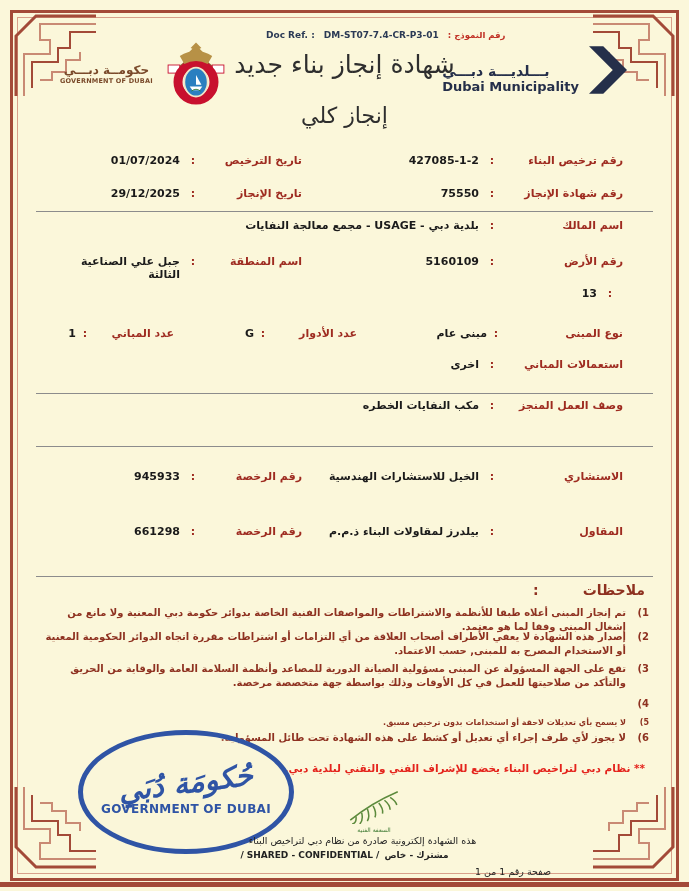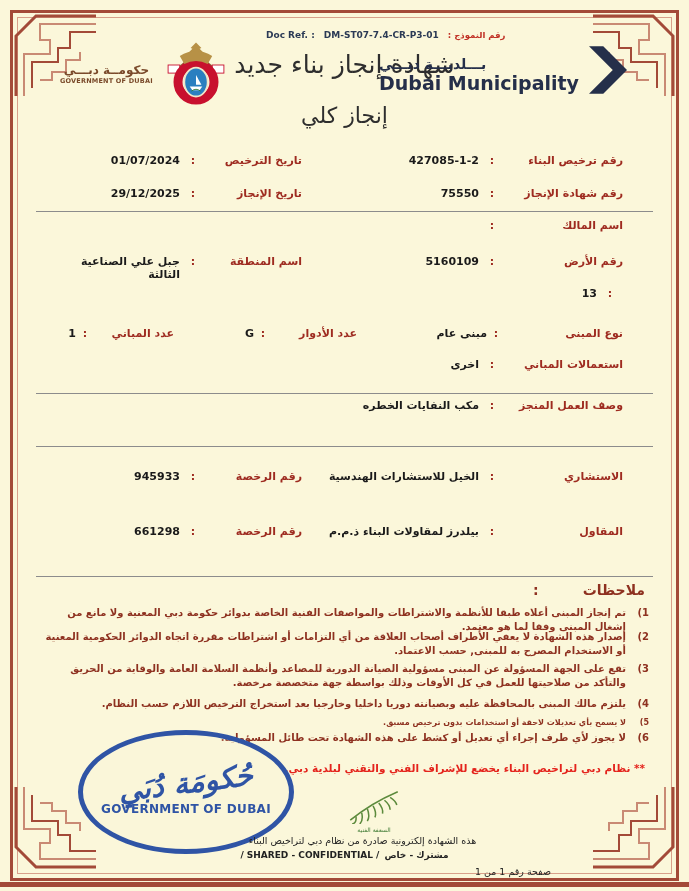--- a/index.html
+++ b/index.html
@@ -22,21 +22,21 @@
   .doc-ref .ar{color:#C03024;direction:rtl;font-size:8.5px;}
   .gov-logo{position:absolute;top:40px;left:60px;display:flex;align-items:center;gap:7px;}
   .gov-text{text-align:center;color:#7A4A2A;}
   .gov-text .ar{font-size:12px;font-weight:bold;direction:rtl;}
   .gov-text .en{font-size:6.5px;font-weight:bold;letter-spacing:.2px;}
   .main-title{position:absolute;top:50px;left:0;right:0;text-align:center;
     font-size:25px;color:#2E2E2E;direction:rtl;}
   .dm-logo{position:absolute;top:46px;right:62px;display:flex;align-items:flex-end;gap:10px;}
   .dm-text{text-align:left;color:#252F4A;}
   .dm-text .ar{font-size:14px;font-weight:bold;direction:rtl;text-align:left;}
-  .dm-text .en{font-size:19px;font-weight:bold;}
+  .dm-text .en{font-size:13px;font-weight:bold;}
   .subtitle{position:absolute;top:103px;left:0;right:0;text-align:center;
     font-size:22px;color:#2E2E2E;direction:rtl;}
   
   .fr{position:absolute;left:36px;right:36px;display:flex;direction:rtl;align-items:baseline;
     padding:0 30px 0 16px;box-sizing:border-box;font-size:11px;font-weight:bold;}
   .lab{color:#9E2B20;}
   .col{color:#9E2B20;width:26px;text-align:center;flex:none;}
   .col.sm{width:18px;}
   .val{color:#1A1A1A;text-align:right;}
   .w1{width:118px;flex:none;}
@@ -161,20 +161,21 @@
     <span class="lab w2">تاريخ الإنجاز</span>
     <span class="col">:</span>
     <span class="val w3" dir="ltr">29/12/2025</span>
   </div>
 
   <div class="sep" style="top:211px"></div>
 
   <div class="fr" style="top:219px">
     <span class="lab w1">اسم المالك</span>
     <span class="col">:</span>
+    <span class="val grow">بلدية دبي - USAGE - مجمع معالجة النفايات</span>
   </div>
 
   <div class="fr" style="top:255px">
     <span class="lab w1">رقم الأرض</span>
     <span class="col">:</span>
     <span class="val grow" dir="ltr">5160109</span>
     <span class="lab w2">اسم المنطقة</span>
     <span class="col">:</span>
     <span class="val w3">جبل علي الصناعية الثالثة</span>
   </div>
@@ -244,21 +245,20 @@
   <div class="note" style="top:630px">
     <span class="no">(2</span>
     <span>إصدار هذه الشهادة لا يعفي الأطراف أصحاب العلاقة من أي التزامات أو اشتراطات مقررة اتجاه الدوائر الحكومية المعنية أو الاستخدام المصرح به للمبنى, حسب الاعتماد.</span>
   </div>
   <div class="note" style="top:662px">
     <span class="no">(3</span>
     <span>تقع على الجهة المسؤولة عن المبنى مسؤولية الصيانة الدورية للمصاعد وأنظمة السلامة العامة والوقاية من الحريق والتأكد من صلاحيتها للعمل في كل الأوقات وذلك بواسطة جهة متخصصة مرخصة.</span>
   </div>
   <div class="note" style="top:697px">
     <span class="no">(4</span>
-    <span>يلتزم مالك المبنى بالمحافظة عليه وبصيانته دوريا داخليا وخارجيا بعد استخراج الترخيص اللازم حسب النظام.</span>
   </div>
   <div class="note small" style="top:717px">
     <span class="no">(5</span>
     <span>لا يسمح بأي تعديلات لاحقة أو استخدامات بدون ترخيص مسبق.</span>
   </div>
   <div class="note" style="top:731px">
     <span class="no">(6</span>
     <span>لا يجوز لأي طرف إجراء أي تعديل أو كشط على هذه الشهادة تحت طائل المسؤولية.</span>
   </div>
 

